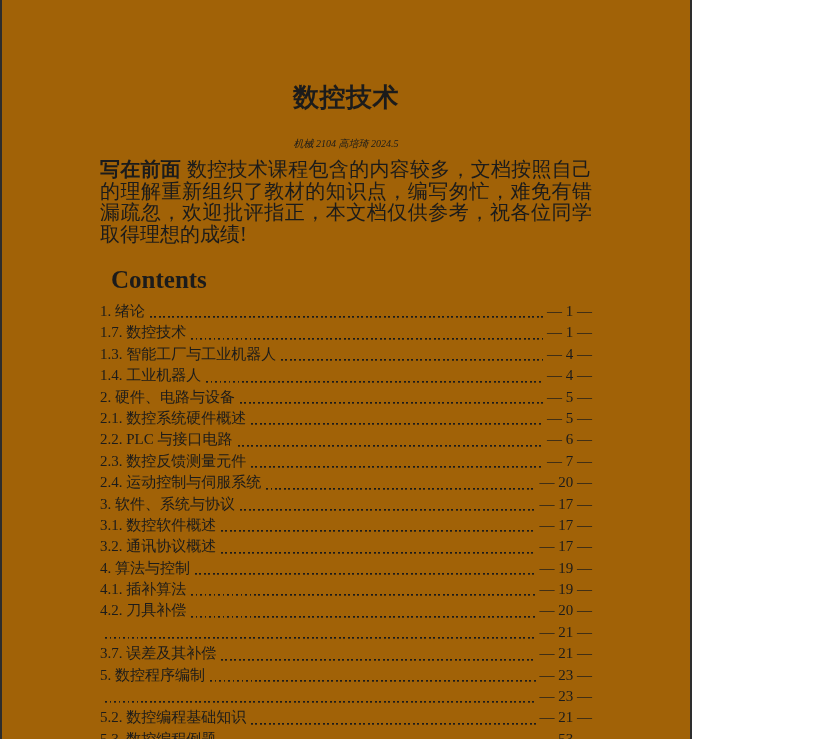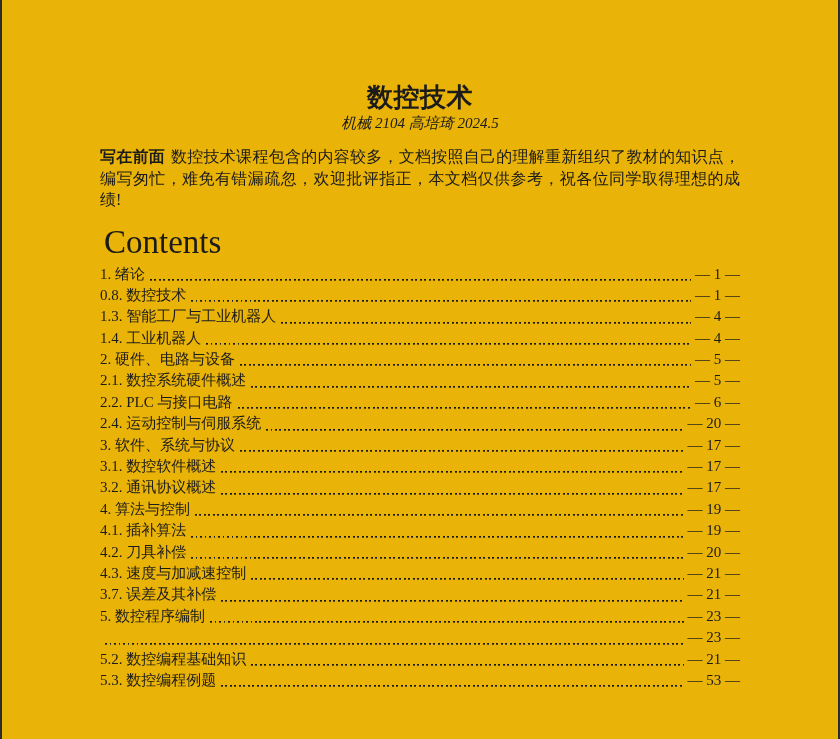--- a/index.html
+++ b/index.html
@@ -9,62 +9,63 @@
   }
   body {
     width: 840px;
     height: 739px;
     overflow: hidden;
     font-family: "Liberation Serif", "DejaVu Serif", serif;
     color: #1b1b1b;
   }
   .page {
     box-sizing: border-box;
-    width: 840px;
+    width: 692px;
     height: 739px;
-    background: #eab308;
+    background: #a16207;
     border-left: 2px solid #2d2d2d;
     border-right: 2px solid #2d2d2d;
     overflow: hidden;
   }
   .doc {
     box-sizing: border-box;
     width: 100%;
     height: 100%;
     padding: 0 98px;
   }
   .doc-title {
     margin: 82px 0 0 0;
     text-align: center;
     font-size: 26px;
     font-weight: bold;
     line-height: 31px;
     letter-spacing: 0.5px;
   }
   .doc-byline {
+    margin-top: 21px;
     text-align: center;
-    font-size: 15px;
+    font-size: 10px;
     font-style: italic;
     line-height: 20px;
   }
   .preface {
-    margin-top: 13px;
-    font-size: 16px;
+    margin-top: 5px;
+    font-size: 20px;
     line-height: 21.5px;
     text-align: justify;
     text-justify: inter-ideograph;
   }
   .preface .lead {
     font-weight: bold;
     margin-right: 6px;
   }
   .contents-heading {
-    margin: 17px 0 7px 4px;
-    font-size: 33px;
-    font-weight: normal;
+    margin: 17px 0 7px 11px;
+    font-size: 25px;
+    font-weight: bold;
     line-height: 29px;
   }
   .toc {
     font-size: 15px;
   }
   .toc-row {
     display: flex;
     align-items: baseline;
     height: 21.4px;
     line-height: 21.4px;
@@ -106,21 +107,21 @@
 
     <div class="toc">
 
         <div class="toc-row">
           <span class="toc-label">1. 绪论</span>
           <span class="toc-dots"></span>
           <span class="toc-page">— 1 —</span>
         </div>
 
         <div class="toc-row">
-          <span class="toc-label">0.8. 数控技术</span>
+          <span class="toc-label">1.7. 数控技术</span>
           <span class="toc-dots"></span>
           <span class="toc-page">— 1 —</span>
         </div>
 
 
         <div class="toc-row">
           <span class="toc-label">1.3. 智能工厂与工业机器人</span>
           <span class="toc-dots"></span>
           <span class="toc-page">— 4 —</span>
         </div>
@@ -142,20 +143,25 @@
           <span class="toc-dots"></span>
           <span class="toc-page">— 5 —</span>
         </div>
 
         <div class="toc-row">
           <span class="toc-label">2.2. PLC 与接口电路</span>
           <span class="toc-dots"></span>
           <span class="toc-page">— 6 —</span>
         </div>
 
+        <div class="toc-row">
+          <span class="toc-label">2.3. 数控反馈测量元件</span>
+          <span class="toc-dots"></span>
+          <span class="toc-page">— 7 —</span>
+        </div>
 
         <div class="toc-row">
           <span class="toc-label">2.4. 运动控制与伺服系统</span>
           <span class="toc-dots"></span>
           <span class="toc-page">— 20 —</span>
         </div>
 
         <div class="toc-row">
           <span class="toc-label">3. 软件、系统与协议</span>
           <span class="toc-dots"></span>
@@ -186,21 +192,20 @@
           <span class="toc-page">— 19 —</span>
         </div>
 
         <div class="toc-row">
           <span class="toc-label">4.2. 刀具补偿</span>
           <span class="toc-dots"></span>
           <span class="toc-page">— 20 —</span>
         </div>
 
         <div class="toc-row">
-          <span class="toc-label">4.3. 速度与加减速控制</span>
           <span class="toc-dots"></span>
           <span class="toc-page">— 21 —</span>
         </div>
 
         <div class="toc-row">
           <span class="toc-label">3.7. 误差及其补偿</span>
           <span class="toc-dots"></span>
           <span class="toc-page">— 21 —</span>
         </div>
 

